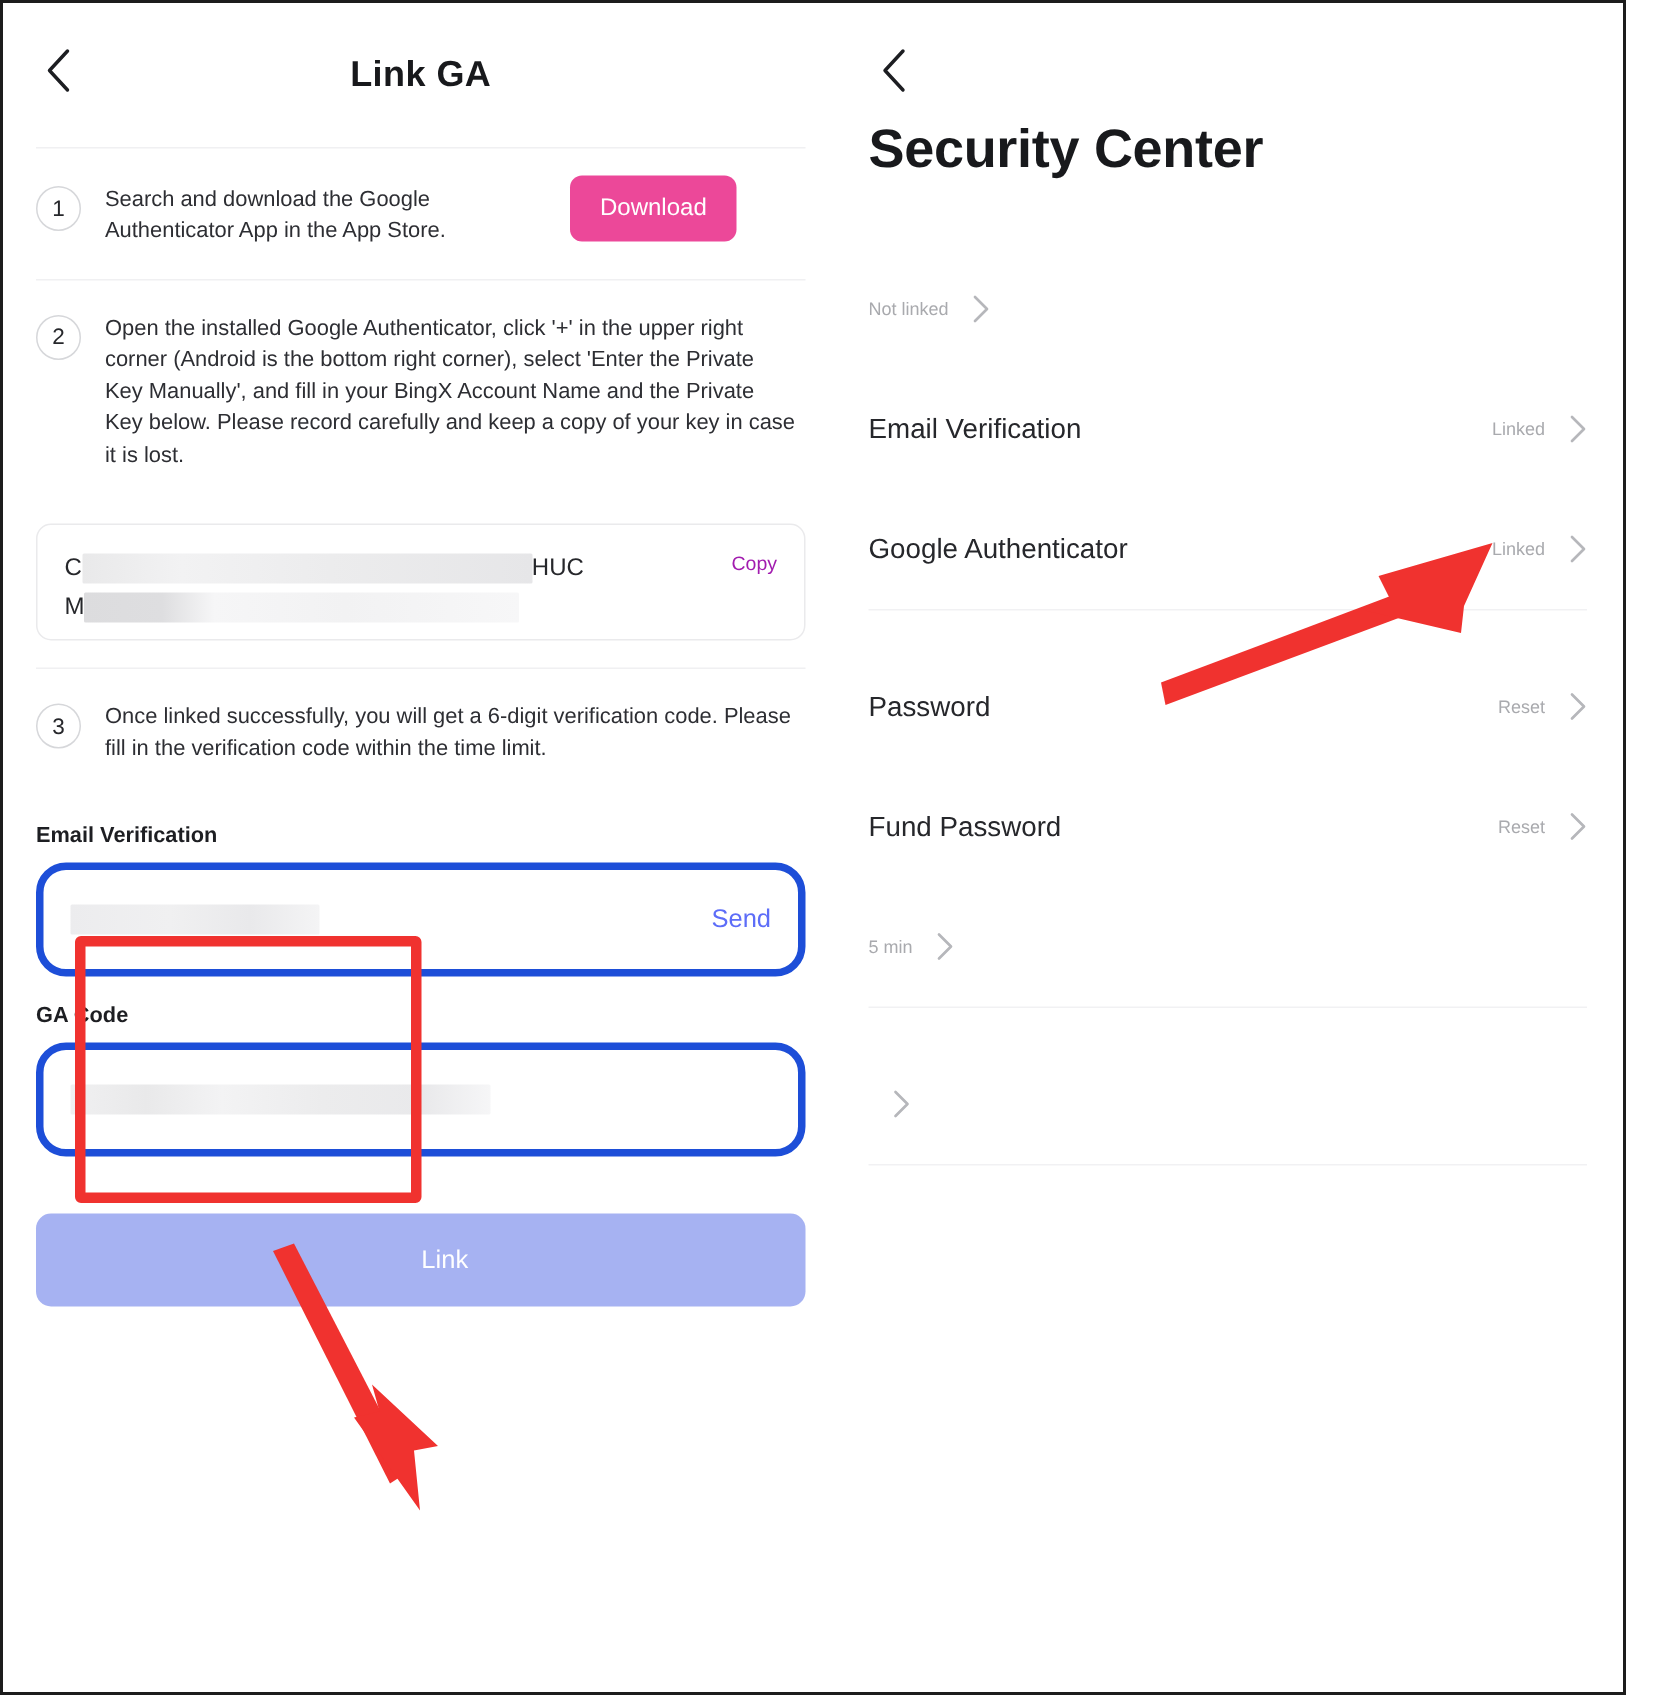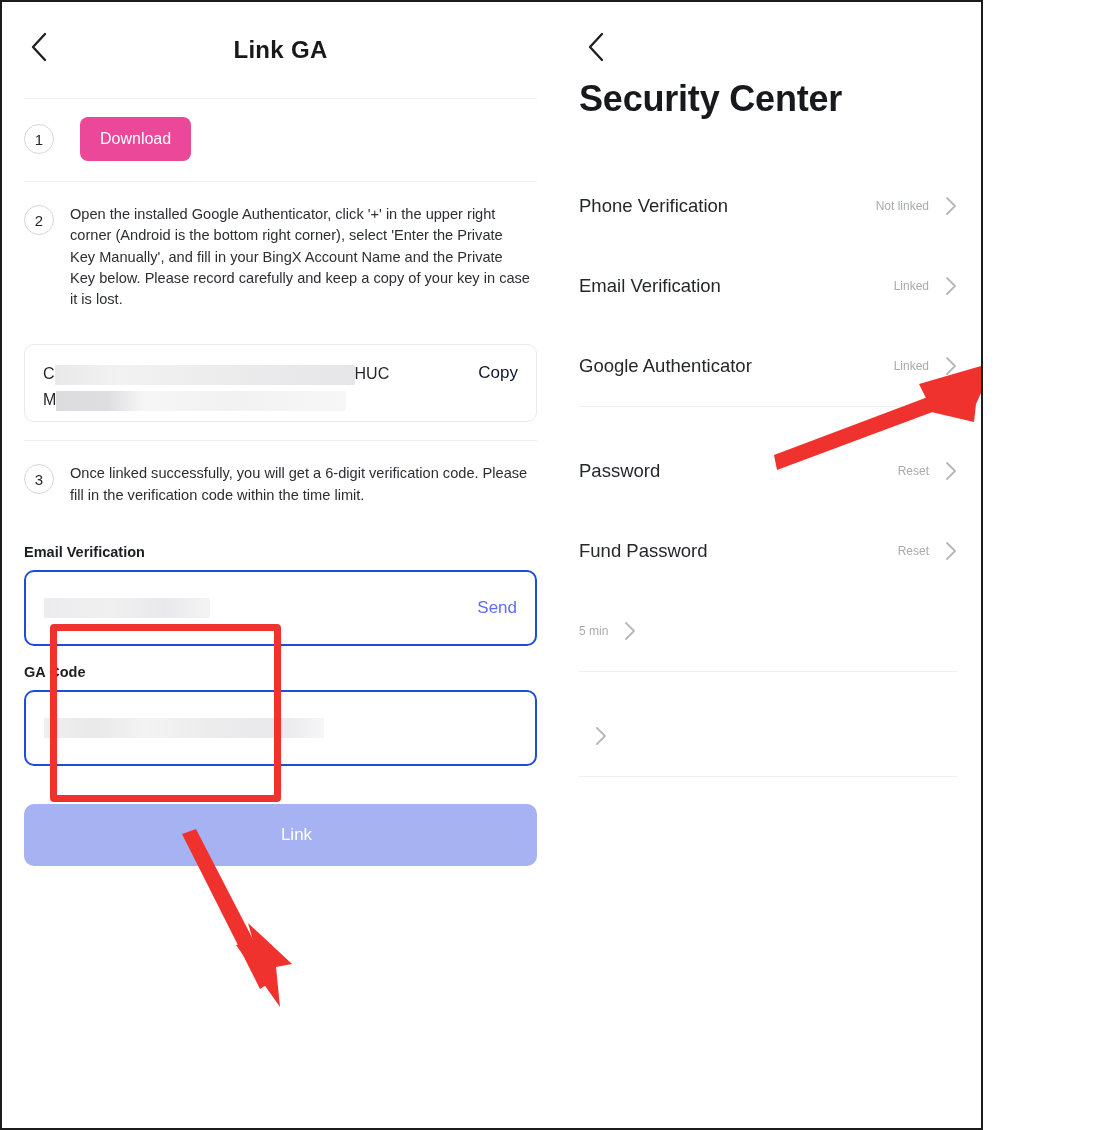--- a/index.html
+++ b/index.html
@@ -4,21 +4,21 @@
 <style>
   * { box-sizing: border-box; margin: 0; padding: 0; }
   html, body {
     width: 1117px; height: 1130px;
     background: #ffffff;
     font-family: "Liberation Sans", sans-serif;
     -webkit-font-smoothing: antialiased;
   }
   #screen {
     position: relative;
-    width: 983px; height: 1130px;
+    width: 1084px; height: 1130px;
     background: #fff;
     border: 2px solid #1c1c1c;
     overflow: hidden;
   }
   #panels { display: flex; width: 100%; height: 100%; }
 
   
   .left-panel {
     position: relative;
     width: 557px;
@@ -104,37 +104,37 @@
   }
   .redact {
     display: inline-block;
     vertical-align: middle;
     height: 20px;
     border-radius: 1px;
   }
   .rd-a { width: 300px; background: linear-gradient(90deg,#e9e9ea 0%,#f2f2f3 22%,#ececed 55%,#e6e6e8 100%); }
   .rd-b { width: 290px; background: linear-gradient(90deg,#dcdcde 0%,#dedee0 18%,#f6f6f7 30%,#f2f2f3 60%,#f7f7f8 100%); }
   .copy-link {
-    color: #0f172a;
-    font-size: 17px;
+    color: #a21caf;
+    font-size: 13px;
     cursor: pointer;
     margin-left: 32px;
     margin-top: 2px;
   }
 
   .field-label {
     font-size: 14.5px;
     font-weight: bold;
     color: #1d1e22;
     margin: 18px 0 10px 0;
     padding-left: 0;
   }
   .input-box {
-    border: 2px solid #1d4ed8;
-    border-radius: 10px;
+    border: 5px solid #1d4ed8;
+    border-radius: 20px;
     background: #fff;
     height: 76px;
     display: flex;
     align-items: center;
     padding: 0 18px;
   }
   .input-fill { flex: 1; }
   .inp-redact {
     display: block;
     height: 20px;
@@ -228,20 +228,21 @@
           </svg>
         </div>
         <div class="ga-title">Link GA</div>
       </div>
 
       <div class="hr"></div>
 
       <div class="step-block">
         <div class="step-row step1-row">
           <div class="step-badge">1</div>
+          <div class="step-text step1-text">Search and download the Google Authenticator App in the App Store.</div>
           <button class="dl-btn">Download</button>
         </div>
       </div>
 
       <div class="hr"></div>
 
       <div class="step-block">
         <div class="step-row">
           <div class="step-badge">2</div>
           <div class="step-text">Open the installed Google Authenticator, click '+' in the upper right corner (Android is the bottom right corner), select 'Enter the Private Key Manually', and fill in your BingX Account Name and the Private Key below. Please record carefully and keep a copy of your key in case it is lost.</div>
@@ -299,21 +300,20 @@
       <div class="sec-back">
         <svg width="22" height="32" viewBox="0 0 22 32" fill="none" aria-hidden="true">
           <path d="M17 3 L5 16 L17 29" stroke="#1d1e22" stroke-width="2.3" stroke-linecap="round" stroke-linejoin="round"></path>
         </svg>
       </div>
       <div class="sec-title">Security Center</div>
 
       <div class="sec-list">
 
         <div class="sec-row">
-          <div class="sec-label">Phone Verification</div>
           <div class="sec-value">Not linked</div>
           <span class="sec-chevron">
             <svg width="12" height="20" viewBox="0 0 12 20" fill="none">
                 <path d="M2 2 L10 10 L2 18" stroke="#b6b7bb" stroke-width="1.8" stroke-linecap="round" stroke-linejoin="round"></path>
               </svg>
           </span>
         </div>
 
         <div class="sec-row">
           <div class="sec-label">Email Verification</div>

